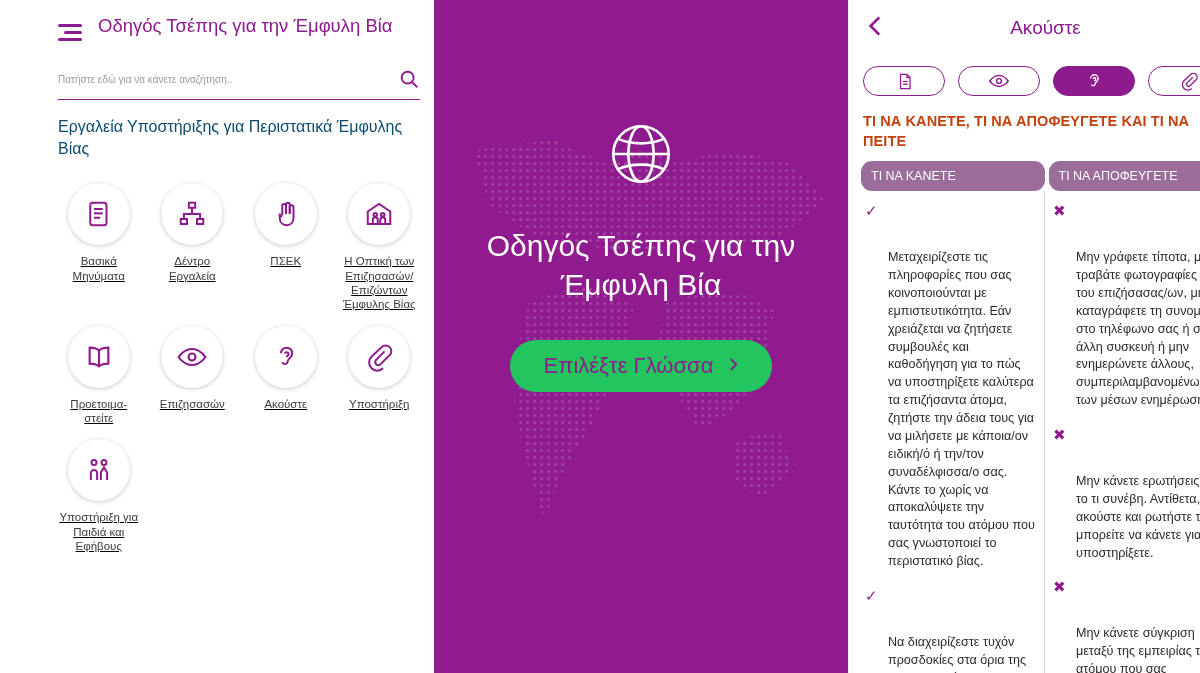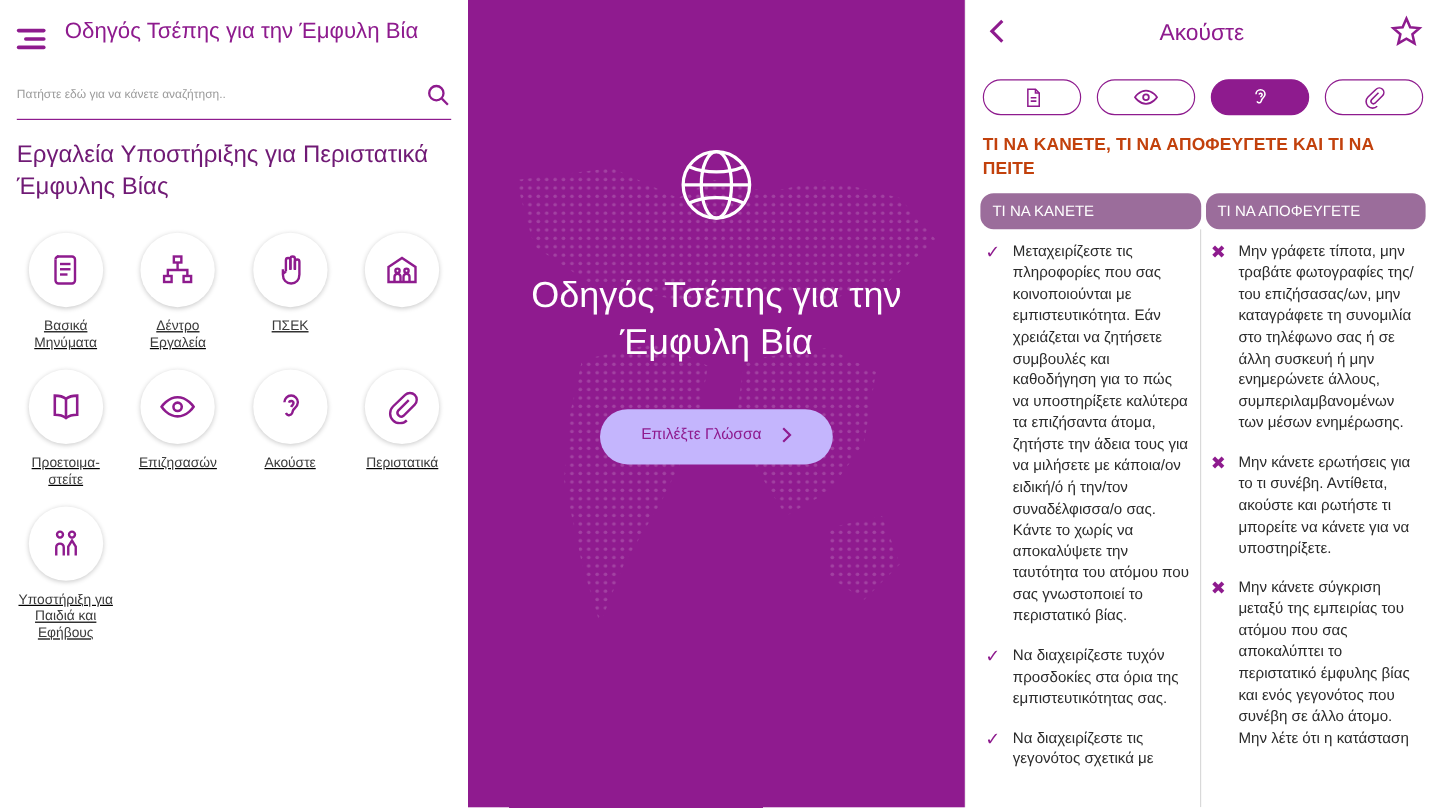--- a/index.html
+++ b/index.html
@@ -4,21 +4,21 @@
 <style>
   * { box-sizing: border-box; margin: 0; padding: 0; }
   html, body {
     width: 1200px; height: 673px;
     font-family: "Liberation Sans", sans-serif;
     background: #ffffff;
     overflow: hidden;
   }
   .app {
     display: flex;
-    width: 960px; height: 673px;
+    width: 960px; height: 673px; padding-left: 44px;
   }
 
   
   .panel-left {
     width: 390px; height: 673px;
     background: #ffffff;
     position: relative;
     overflow: hidden;
     flex: 0 0 390px;
   }
@@ -70,22 +70,22 @@
     background: transparent;
   }
   .search-input::placeholder { color: #9b9b9b; }
   .search-icon {
     width: 22px; height: 22px;
     flex: 0 0 22px;
     color: #8e1b8e;
   }
 
   .section-title {
-    color: #701a75;
-    font-size: 20px;
+    color: #0c4a6e;
+    font-size: 16px;
     line-height: 1.35;
     padding: 16px 14px 0 14px;
   }
 
   .tiles {
     display: grid;
     grid-template-columns: repeat(4, 1fr);
     gap: 4px 0;
     padding: 18px 8px 10px 8px;
     text-decoration: underline;
@@ -145,26 +145,26 @@
     color: #fff;
     font-size: 30px;
     line-height: 1.3;
     text-align: center;
     margin-top: 26px;
     padding: 0 30px;
     font-weight: 400;
   }
   .lang-btn {
     margin-top: 36px;
-    background: #c4b5fd;
+    background: #22c55e;
     color: #8f1b8f;
     border: none;
     border-radius: 26px;
     padding: 13px 30px 13px 34px;
-    font-size: 13px;
+    font-size: 22px;
     font-family: "Liberation Sans", sans-serif;
     display: flex;
     align-items: flex-start;
     gap: 12px;
     cursor: pointer;
   }
 
   
   .panel-right {
     width: 396px; height: 673px;
@@ -252,20 +252,21 @@
     font-size: 15px;
     line-height: 1.2;
     padding-top: 1px;
   }
   .mark.check { color: #8e1b8e; }
   .mark.cross { color: #8e1b8e; }
   .row-text {
     font-size: 12.6px;
     line-height: 1.42;
     color: #2b2b2b;
+    margin-top: 48px;
   }
 </style>
 </head>
 <body>
 
 <div class="app">
 
   <section class="panel-left">
 
     <div class="left-header">
@@ -330,20 +331,21 @@
 
       <div class="tile">
         <div class="tile-circle">
           <svg viewBox="0 0 24 24" width="30" height="30" fill="none" stroke="currentColor" stroke-width="1.6">
             <path d="M3 10l9-6 9 6v10H3z"></path>
             <circle cx="9" cy="12.5" r="1.4"></circle>
             <circle cx="15" cy="12.5" r="1.4"></circle>
             <path d="M7 20v-3.5a2 2 0 0 1 4 0V20M13 20v-3.5a2 2 0 0 1 4 0V20"></path>
           </svg>
         </div>
+        <div class="tile-label">Η Οπτική των Επιζησασών/ Επιζώντων Έμφυλης Βίας</div>
       </div>
 
       <div class="tile">
         <div class="tile-circle">
           <svg viewBox="0 0 24 24" width="32" height="32" fill="none" stroke="currentColor" stroke-width="1.6">
             <path d="M12 7c-2-1.6-4.5-2-7-2v12c2.5 0 5 .4 7 2 2-1.6 4.5-2 7-2V5c-2.5 0-5 .4-7 2z"></path>
             <line x1="12" y1="7" x2="12" y2="19"></line>
           </svg>
         </div>
         <div class="tile-label">Προετοιμα-στείτε</div>
@@ -368,21 +370,21 @@
         </div>
         <div class="tile-label">Ακούστε</div>
       </div>
 
       <div class="tile">
         <div class="tile-circle">
           <svg viewBox="0 0 24 24" width="30" height="30" fill="none" stroke="currentColor" stroke-width="1.6">
             <path d="M16.5 7.5l-7 7a2.5 2.5 0 0 0 3.5 3.5l7.5-7.5a4.5 4.5 0 0 0-6.4-6.4L6 11.8a6.5 6.5 0 0 0 9.2 9.2"></path>
           </svg>
         </div>
-        <div class="tile-label">Περιστατικά</div>
+        <div class="tile-label">Υποστήριξη</div>
       </div>
 
       <div class="tile">
         <div class="tile-circle">
           <svg viewBox="0 0 24 24" width="30" height="30" fill="none" stroke="currentColor" stroke-width="1.6">
             <circle cx="8" cy="6" r="2"></circle>
             <circle cx="16" cy="6" r="2"></circle>
             <path d="M5.5 20v-5.5a2.5 2.5 0 0 1 5 0V20"></path>
             <path d="M13.5 20v-6l2.5-4 2.5 4v6"></path>
           </svg>

